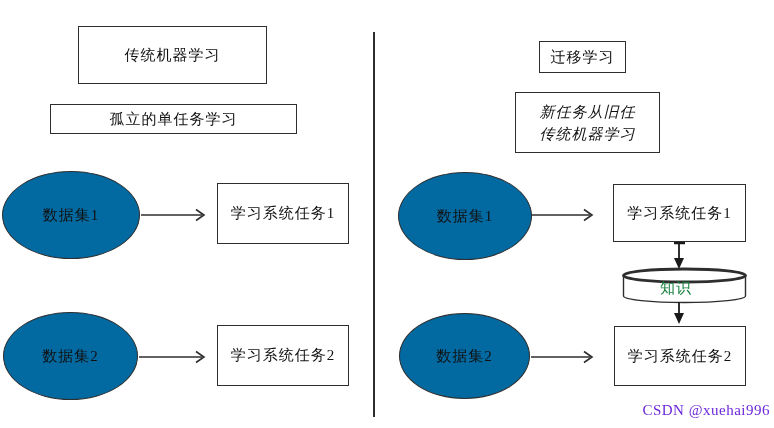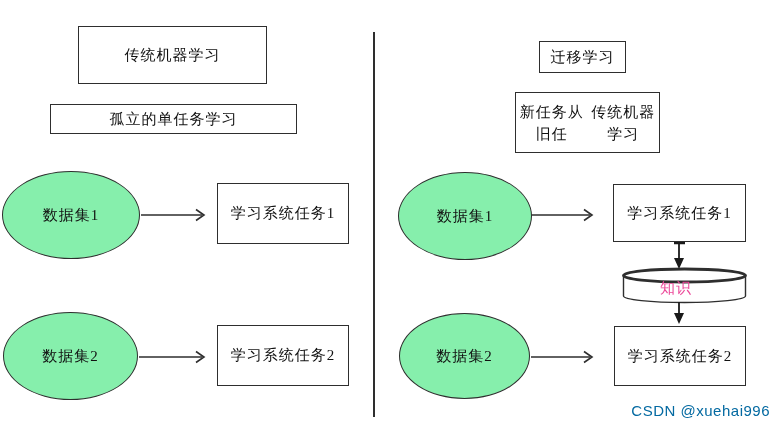--- a/index.html
+++ b/index.html
@@ -26,60 +26,61 @@
     font-size: 15px;
     color: #111111;
     text-align: center;
     letter-spacing: 1px;
   }
   .ellipse {
     position: absolute;
     box-sizing: border-box;
     border: 1.4px solid #2e2e2e;
     border-radius: 50%;
-    background: #86efac;
+    background: #0369a1;
     display: flex;
     align-items: center;
     justify-content: center;
     font-size: 15px;
     color: #111111;
     letter-spacing: 1px;
   }
   .multiline {
-    flex-direction: row;
+    flex-direction: column;
     line-height: 22px;
+    font-style: italic;
   }
   #svg-layer {
     position: absolute;
     left: 0;
     top: 0;
     width: 774px;
     height: 428px;
     pointer-events: none;
   }
   .cyl-label {
     position: absolute;
     left: 623px;
     top: 278px;
     width: 106px;
     height: 20px;
     display: flex;
     align-items: center;
     justify-content: center;
     font-size: 15px;
-    color: #ec4899;
+    color: #15803d;
     letter-spacing: 1px;
   }
   .watermark {
     position: absolute;
     right: 4px;
     top: 402px;
-    font-family: Liberation Sans, sans-serif;
+    font-family: Liberation Serif, serif;
     font-size: 15px;
-    color: #0369a1;
+    color: #6d28d9;
     letter-spacing: 0.5px;
     text-align: center;
   }
 </style>
 </head>
 <body>
 
 <div id="canvas">
 
   <svg id="svg-layer" viewBox="0 0 774 428">

